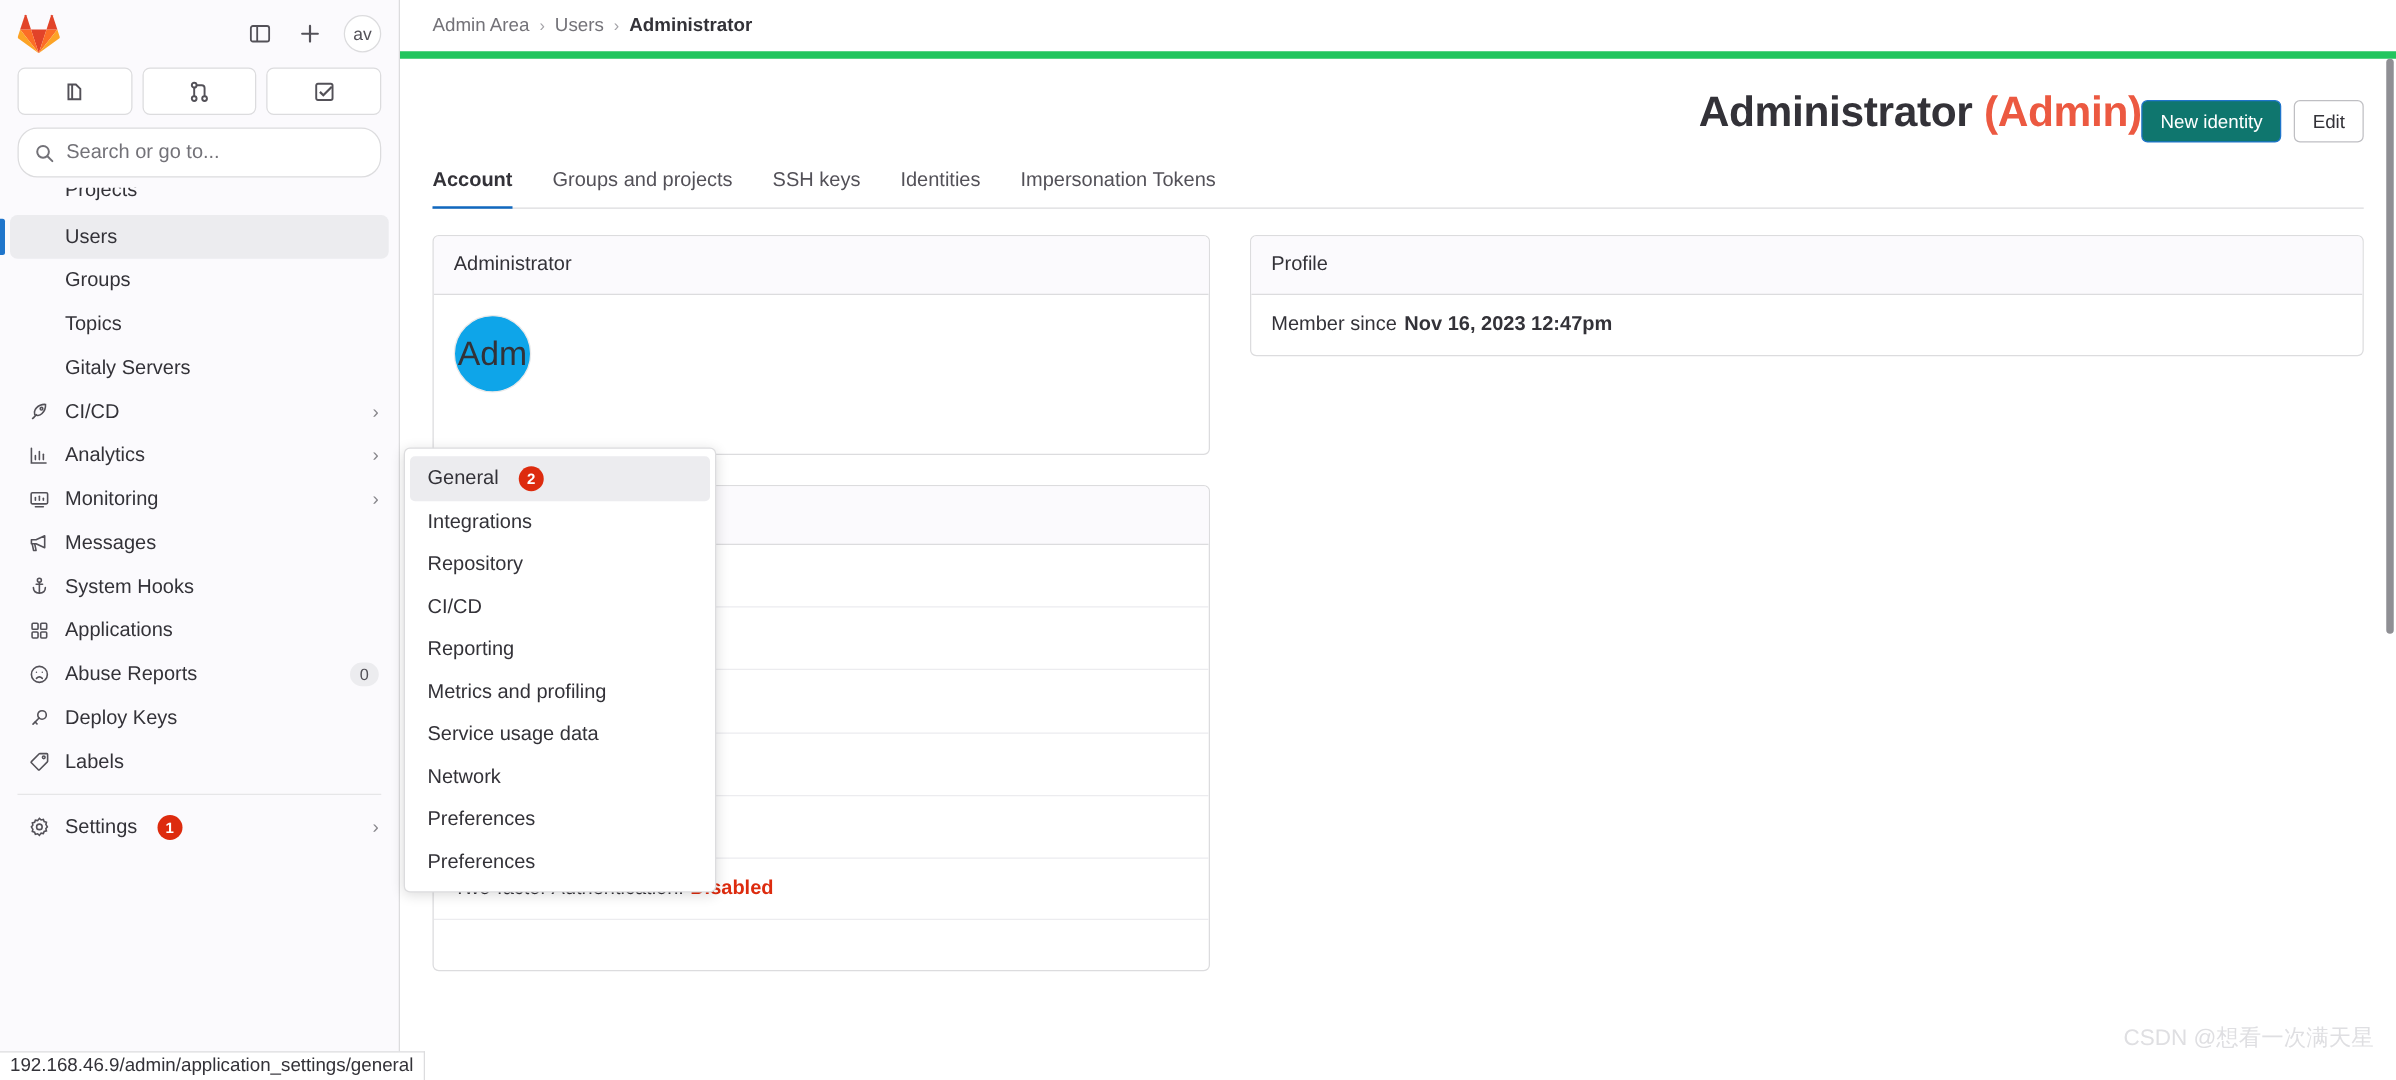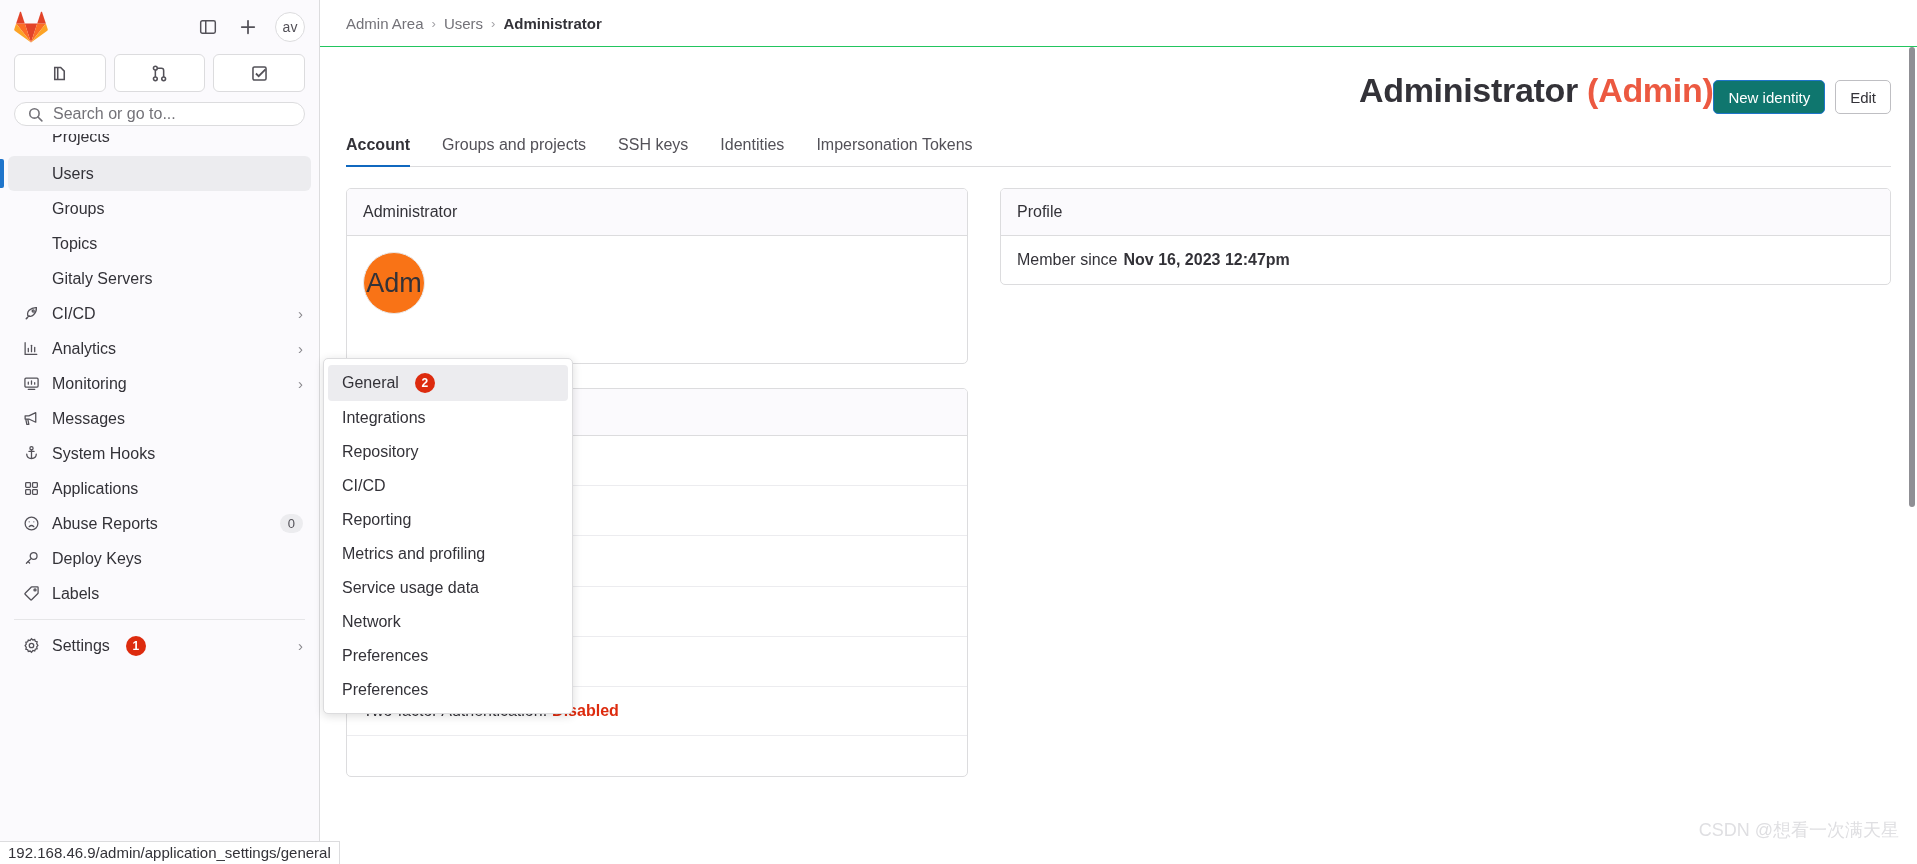--- a/index.html
+++ b/index.html
@@ -46,21 +46,21 @@
     display: flex; gap: 8px; padding: 0 14px 10px 14px;
   }
   .sb-tile {
     flex: 1; height: 38px; background: #fff;
     border: 1px solid #dcdcde; border-radius: 6px;
     display: flex; align-items: center; justify-content: center;
     color: #535158; cursor: pointer;
   }
 
   .sb-search {
-    margin: 0 14px 8px 14px; height: 24px;
+    margin: 0 14px 8px 14px; height: 40px;
     background: #fff; border: 1px solid #dcdcde; border-radius: 16px;
     display: flex; align-items: center; gap: 9px;
     padding: 0 12px; color: #737278; font-size: 16px; cursor: pointer;
   }
 
   .sb-scroll {
     flex: 1; overflow: hidden; position: relative;
   }
   .sb-list { padding: 0 8px; }
   .sb-item {
@@ -96,21 +96,21 @@
     background: #1f75cb; top: 1px; right: -1px;
   }
 
   
   .main {
     flex: 1; height: 864px; position: relative;
     background: #fff; overflow: hidden;
   }
   .breadcrumbs {
     height: 47px; display: flex; align-items: center; gap: 8px;
-    padding: 0 26px; font-size: 15px; border-bottom: 1px solid #22c55e;
+    padding: 0 26px; font-size: 15px; border-bottom: 6px solid #22c55e;
   }
   .bc-link { color: #737278; cursor: pointer; }
   .bc-sep { color: #a4a3a8; font-size: 13px; }
   .bc-current { color: #333238; font-weight: 700; }
 
   .page-body { padding: 0 26px; position: relative; }
 
   .page-head {
     display: flex; align-items: flex-start; justify-content: flex-end;
     padding-top: 24px;
@@ -160,21 +160,21 @@
   .card-body { padding: 16px; }
   .card-row {
     padding: 15px 16px; border-bottom: 1px solid #ececef; font-size: 16px;
     display: flex; gap: 10px;
   }
   .card-row:last-child { border-bottom: none; }
   .card-row b { font-weight: 700; }
 
   .avatar-big {
     width: 62px; height: 62px; border-radius: 50%;
-    border: 1px solid #e9e9ea; background: #f97316;
+    border: 1px solid #e9e9ea; background: #0ea5e9;
     display: flex; align-items: center; justify-content: center;
     font-size: 27px; color: #333238; overflow: hidden;
     white-space: nowrap;
   }
 
   .badge-verified {
     background: #c3e6cd; color: #24663b; font-size: 14px;
     border-radius: 11px; padding: 2px 10px;
   }
   .danger { color: #dd2b0e; font-weight: 700; }

